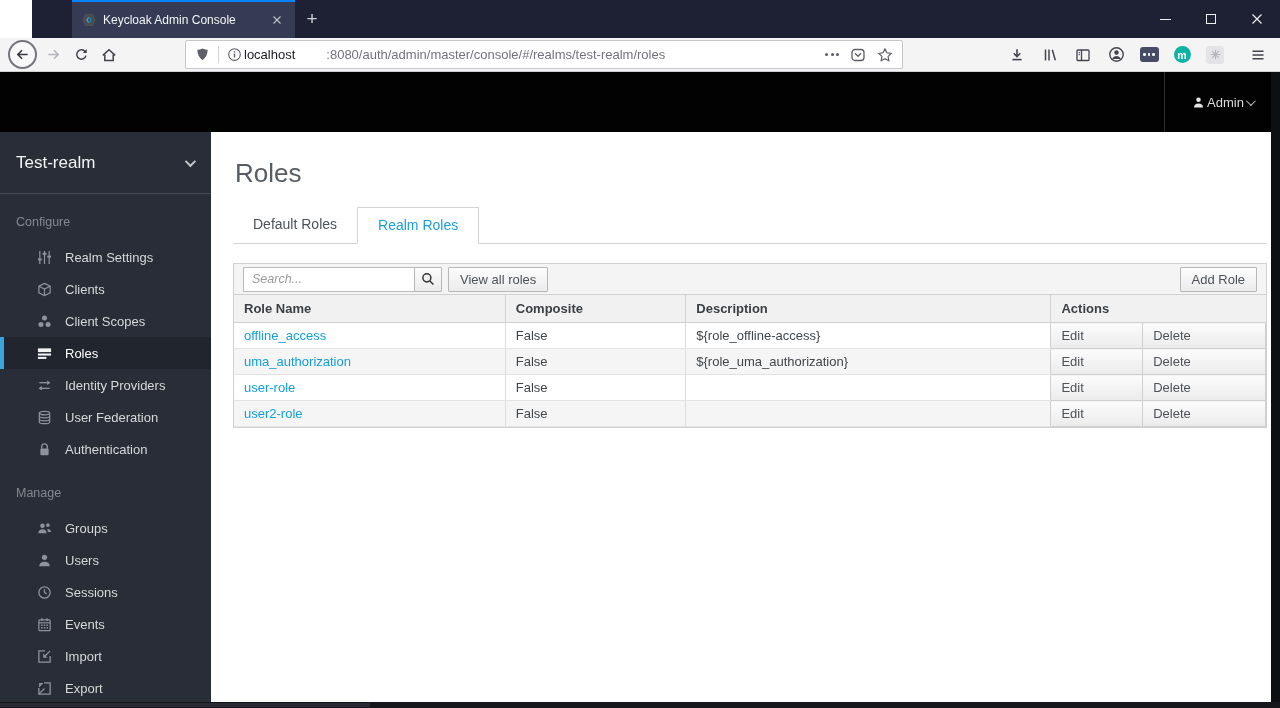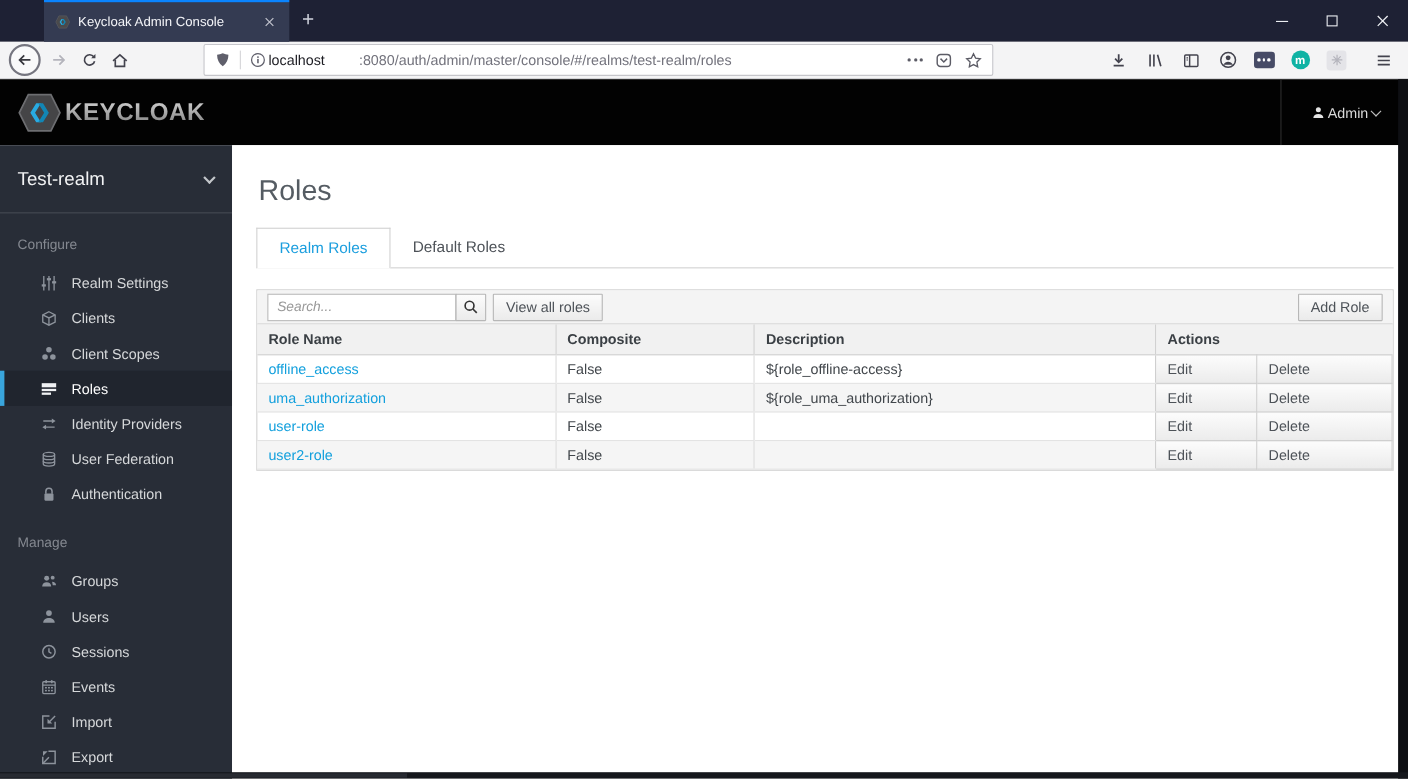--- a/index.html
+++ b/index.html
@@ -1,20 +1,20 @@
 <!DOCTYPE html>
 <html><head>
 <meta charset="utf-8">
 <style>
   * { margin:0; padding:0; box-sizing:border-box; }
   html,body { width:1280px; height:708px; overflow:hidden; font-family:"Liberation Sans","DejaVu Sans",sans-serif; background:#fff; }
   body { position:relative; }
 
   
-  .titlebar { height:38px; background:#1e2134; display:flex; align-items:stretch; }
+  .titlebar { height:38px; background:#1e2134; display:flex; align-items:stretch;margin-left:32px; }
   .tab { margin-left:40px; width:223px; background:#343b52; border-top:2px solid #0a84ff; display:flex; align-items:center; padding:0 8px 0 10px; cursor:default; }
   .tab-favicon { width:14px; height:14px; flex:0 0 auto; margin-right:7px; }
   .tab-title { flex:1; color:#f3f4f8; font-size:12px; white-space:nowrap; overflow:hidden; }
   .tab-close { width:20px; height:20px; display:flex; align-items:center; justify-content:center; border-radius:2px; }
   .newtab { width:34px; display:flex; align-items:center; justify-content:center; color:#cdd0da; font-size:19px; font-weight:400; }
   .win-controls { margin-left:auto; display:flex; }
   .win-btn { width:46px; display:flex; align-items:center; justify-content:center; }
   .ico-min { width:11px; height:0; border-bottom:1.4px solid #eceef2; }
   .ico-max { width:10px; height:10px; border:1.4px solid #eceef2; }
 
@@ -226,28 +226,20 @@
     </div>
     <div class="nav-btn hamburger">
       <svg width="16" height="16" viewBox="0 0 16 16">
           <path d="M2.5 4.3h11M2.5 8h11M2.5 11.7h11" stroke="currentColor" stroke-width="1.5"></path>
         </svg>
     </div>
   </div>
 </div>
 
 <div class="kc-header">
-  <div class="kc-logo">
-    <svg width="42" height="37" viewBox="0 0 40 36">
-        <polygon points="10,2 30,2 38,18 30,34 10,34 2,18" fill="#454547" stroke="#6d6e71" stroke-width="1.5"></polygon>
-        <path d="M17 9.5l-5.2 8.5 5.2 8.5h4.2L16 18l5.2-8.5z" fill="#29abe2"></path>
-        <path d="M23 9.5l5.2 8.5-5.2 8.5h-4.2L24 18l-5.2-8.5z" fill="#1286b5"></path>
-      </svg>
-    <span class="kc-brand">KEYCLOAK</span>
-  </div>
   <div class="kc-user">
     <svg width="13" height="13" viewBox="0 0 16 16" style="color:#e4e4e4">
         <circle cx="8" cy="4.6" r="2.8" fill="currentColor"></circle>
         <path d="M2.4 14c0-3.1 2.5-4.7 5.6-4.7s5.6 1.6 5.6 4.7z" fill="currentColor"></path>
       </svg>
     <span>Admin</span>
     <span class="chev"></span>
   </div>
 </div>
 
@@ -435,22 +427,22 @@
         </span>
         <span>Export</span>
       </div>
     </div>
   </div>
 
   <div class="content">
     <h1 class="page-title">Roles</h1>
 
     <div class="tabs">
+      <div class="tab-item">Default Roles</div>
       <div class="tab-item active">Realm Roles</div>
-      <div class="tab-item">Default Roles</div>
     </div>
 
     <div class="panel">
       <div class="toolbar">
         <span class="search-box">
           <input class="search-input" type="text" placeholder="Search..." style="">
           <button class="btn search-btn">
             <svg width="14" height="14" viewBox="0 0 16 16">
                 <circle cx="6.7" cy="6.7" r="4.6" fill="none" stroke="#333" stroke-width="1.7"></circle>
                 <path d="M10.2 10.2l4 4" stroke="#333" stroke-width="1.7"></path>

